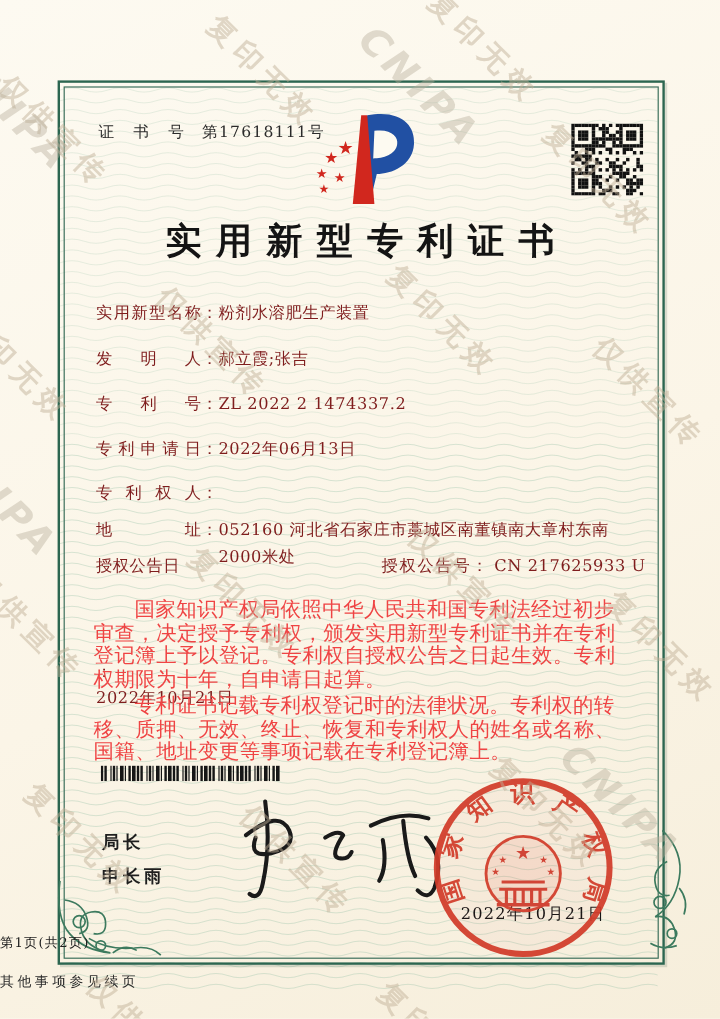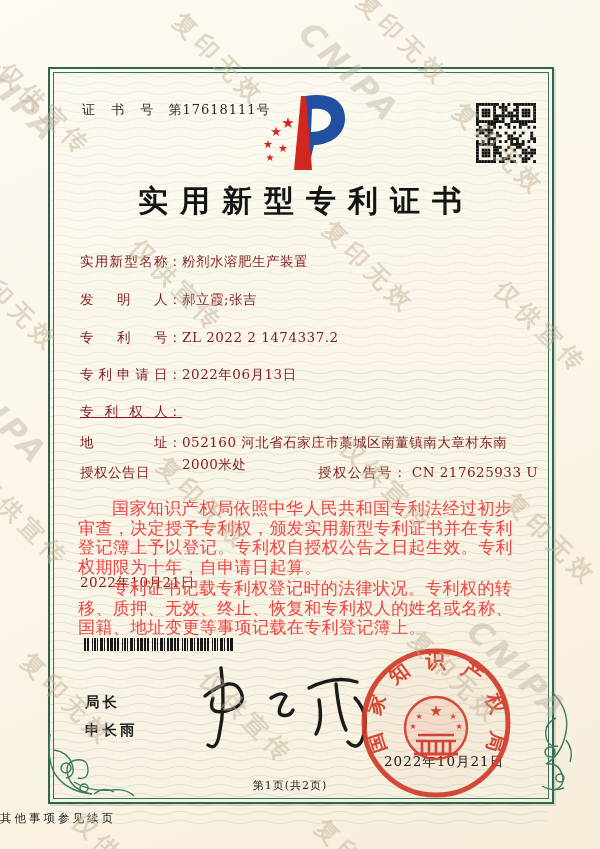--- a/index.html
+++ b/index.html
@@ -54,21 +54,21 @@
   .paras p{margin:0 0 2px 0;text-indent:2em;}
   
   .barcode{left:84px;top:638px;z-index:10;}
   .director-title{left:85px;top:693px;z-index:10;font-size:14.5px;font-weight:bold;
     font-family:"DejaVu Sans","Liberation Sans",sans-serif;letter-spacing:3px;}
   .director-name{left:85px;top:721px;z-index:10;font-size:14.5px;font-weight:bold;
     font-family:"DejaVu Sans","Liberation Sans",sans-serif;letter-spacing:3px;}
   .signature{left:175px;top:652px;z-index:12;}
   .seal{left:358px;top:645px;z-index:30;opacity:.93;}
   .seal-date{left:384px;top:753px;z-index:14;font-size:13.5px;letter-spacing:1px;color:#161616;}
-  .footer-page{left:0;top:778px;width:580px;text-align:center;z-index:10;font-size:11px;letter-spacing:1px;}
+  .footer-page{left:0;top:778px;width:580px;text-align:left;z-index:10;font-size:11px;letter-spacing:1px;}
   .note{left:0;top:811px;width:600px;z-index:10;font-size:11.5px;letter-spacing:3px;color:#2a2a2a;}
   svg{display:block;}
 </style>
 </head>
 <body>
 
 <svg id="guilloche" class="abs" style="left:50px;top:69px;z-index:2;" width="498" height="762" viewBox="0 0 498 762">
     <path d="M0,6 q10,-3.5 20,0 q10,3.5 20,0 q10,-3.5 20,0 q10,3.5 20,0 q10,-3.5 20,0 q10,3.5 20,0 q10,-3.5 20,0 q10,3.5 20,0 q10,-3.5 20,0 q10,3.5 20,0 q10,-3.5 20,0 q10,3.5 20,0 q10,-3.5 20,0 q10,3.5 20,0 q10,-3.5 20,0 q10,3.5 20,0 q10,-3.5 20,0 q10,3.5 20,0 q10,-3.5 20,0 q10,3.5 20,0 q10,-3.5 20,0 q10,3.5 20,0 q10,-3.5 20,0 q10,3.5 20,0 q10,-3.5 20,0 q10,3.5 20,0" fill="none" stroke="#a4c7b1" stroke-width="0.7" opacity="0.3"></path>
     <path d="M0,15 q10,-3.5 20,0 q10,3.5 20,0 q10,-3.5 20,0 q10,3.5 20,0 q10,-3.5 20,0 q10,3.5 20,0 q10,-3.5 20,0 q10,3.5 20,0 q10,-3.5 20,0 q10,3.5 20,0 q10,-3.5 20,0 q10,3.5 20,0 q10,-3.5 20,0 q10,3.5 20,0 q10,-3.5 20,0 q10,3.5 20,0 q10,-3.5 20,0 q10,3.5 20,0 q10,-3.5 20,0 q10,3.5 20,0 q10,-3.5 20,0 q10,3.5 20,0 q10,-3.5 20,0 q10,3.5 20,0 q10,-3.5 20,0 q10,3.5 20,0" fill="none" stroke="#a4c7b1" stroke-width="0.7" opacity="0.3"></path>
     <path d="M0,24 q10,-3.5 20,0 q10,3.5 20,0 q10,-3.5 20,0 q10,3.5 20,0 q10,-3.5 20,0 q10,3.5 20,0 q10,-3.5 20,0 q10,3.5 20,0 q10,-3.5 20,0 q10,3.5 20,0 q10,-3.5 20,0 q10,3.5 20,0 q10,-3.5 20,0 q10,3.5 20,0 q10,-3.5 20,0 q10,3.5 20,0 q10,-3.5 20,0 q10,3.5 20,0 q10,-3.5 20,0 q10,3.5 20,0 q10,-3.5 20,0 q10,3.5 20,0 q10,-3.5 20,0 q10,3.5 20,0 q10,-3.5 20,0 q10,3.5 20,0" fill="none" stroke="#a4c7b1" stroke-width="0.7" opacity="0.3"></path>
@@ -449,21 +449,21 @@
 <div class="abs row" style="top:326px;">
   <span class="lbl">专利号</span>
     <span class="colon">：</span>
   <span class="val">ZL 2022 2 1474337.2</span>
 </div>
 <div class="abs row" style="top:363px;">
   <span class="lbl">专利申请日</span>
     <span class="colon">：</span>
   <span class="val">2022年06月13日</span>
 </div>
-<div class="abs row" style="top:400px;text-decoration:underline;">
+<div class="abs row" style="top:400px;">
   <span class="lbl">专利权人</span>
     <span class="colon">：</span>
 </div>
 <div class="abs row" style="top:431px;width:430px;">
   <span class="lbl">地址</span>
     <span class="colon">：</span>
   <span class="val">052160 河北省石家庄市藁城区南董镇南大章村东南 2000米处</span>
 </div>
 <div class="abs row" style="top:461px;position:absolute;flex-direction:column;">
   <span class="lbl">授权公告日</span>

